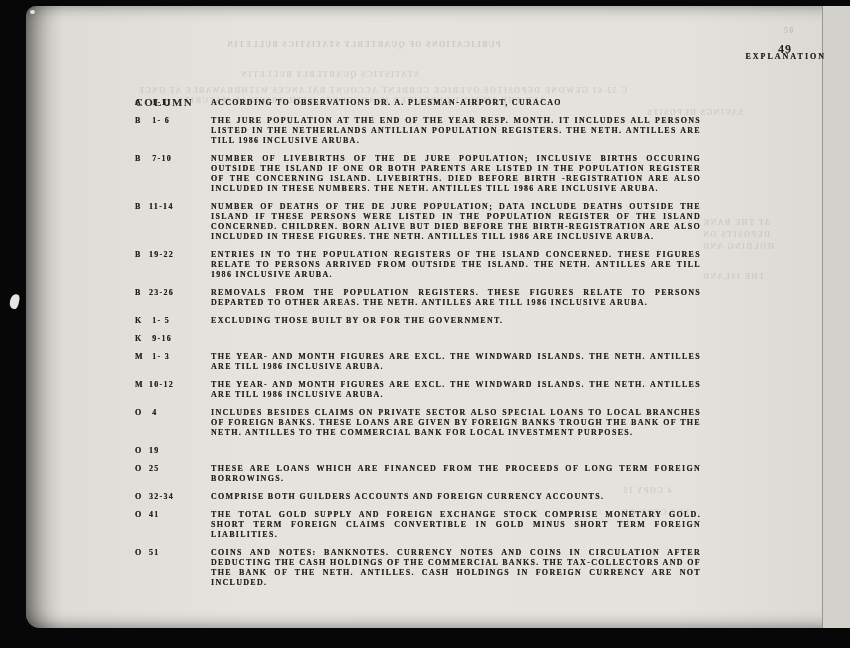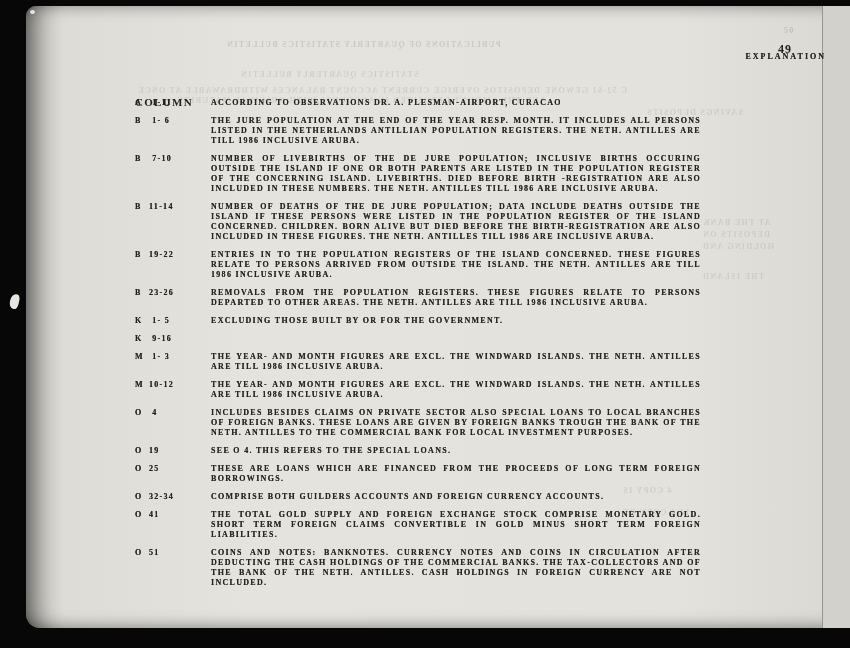--- a/index.html
+++ b/index.html
@@ -175,21 +175,20 @@
 
   <div class="entry">
     <span class="code">O</span>
     <span class="range"> 4</span>
     <span class="desc">INCLUDES BESIDES CLAIMS ON PRIVATE SECTOR ALSO SPECIAL LOANS TO LOCAL BRANCHES OF FOREIGN BANKS.  THESE LOANS ARE GIVEN BY FOREIGN BANKS TROUGH THE BANK OF THE NETH. ANTILLES TO THE COMMERCIAL BANK FOR LOCAL INVESTMENT PURPOSES.</span>
   </div>
 
   <div class="entry">
     <span class="code">O</span>
     <span class="range">19</span>
-    <span class="desc">SEE O 4.  THIS REFERS TO THE SPECIAL LOANS.</span>
   </div>
 
   <div class="entry">
     <span class="code">O</span>
     <span class="range">25</span>
     <span class="desc">THESE ARE LOANS WHICH ARE FINANCED FROM THE PROCEEDS OF LONG TERM FOREIGN BORROWINGS.</span>
   </div>
 
   <div class="entry">
     <span class="code">O</span>

